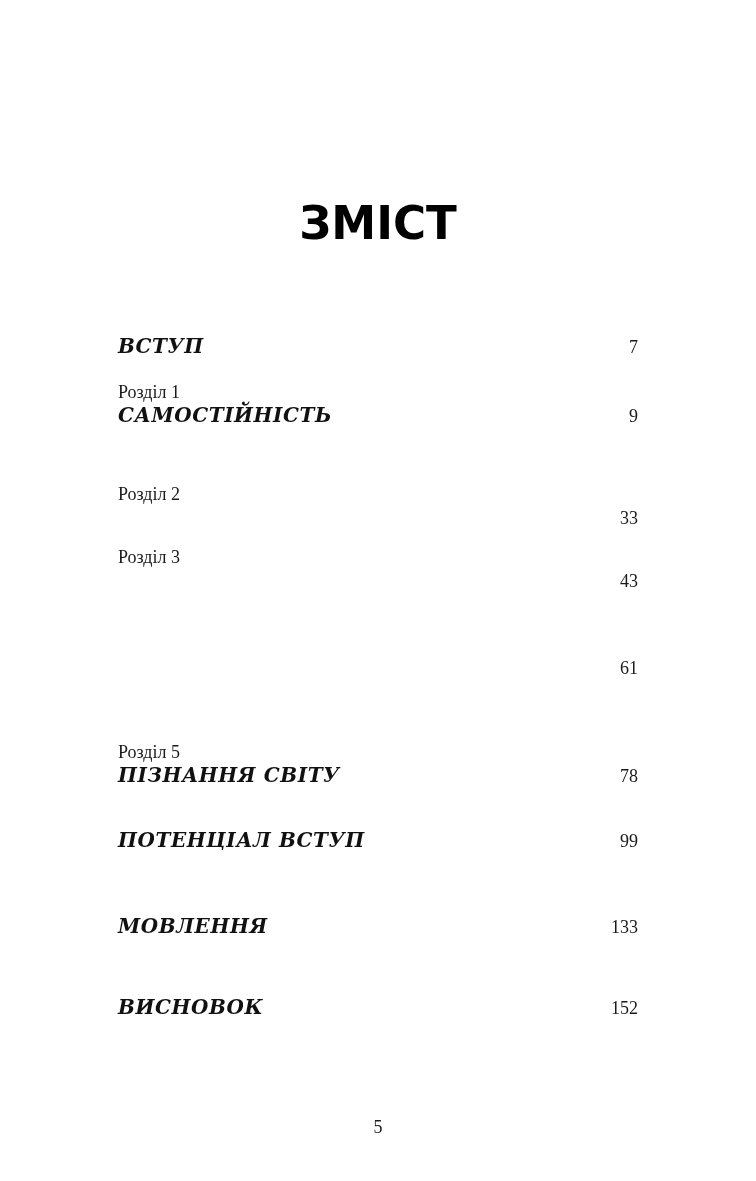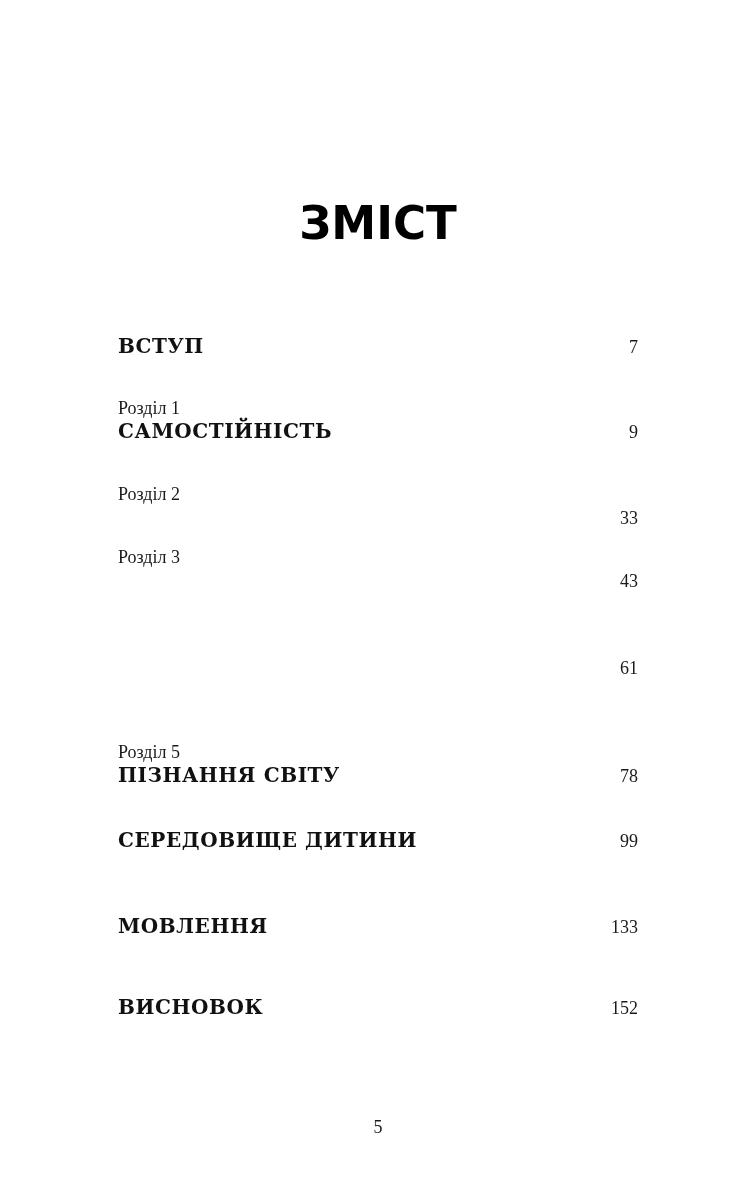--- a/index.html
+++ b/index.html
@@ -20,20 +20,21 @@
     .chapter-label {
       font-size: 18px; color: #1a1a1a; line-height: 22px; height: 22px;
       font-weight: normal;
     }
     .row { position: relative; height: 26px; }
     .heading {
       position: absolute; left: 0; bottom: 2px;
       font-family: "DejaVu Serif", "Liberation Serif", serif;
       font-weight: bold; font-size: 20px; letter-spacing: 0.6px;
       color: #111;
+      font-style: italic;
     }
     .page {
       position: absolute; right: 0; bottom: 2px;
       font-size: 18px; color: #1a1a1a;
     }
     .folio {
       position: absolute; left: 0; width: 756px; top: 1117px;
       text-align: center; font-size: 18px; color: #1a1a1a;
     }
   </style>
@@ -42,21 +43,21 @@
 
 <div class="title">ЗМІСТ</div>
 
 <div class="entry" style="top:334px;">
   <div class="row">
     <span class="heading">ВСТУП</span>
     <span class="page">7</span>
   </div>
 </div>
 
-<div class="entry" style="top:397px;">
+<div class="entry" style="top:381px;">
   <div class="chapter-label">Розділ 1</div>
   <div class="row">
     <span class="heading">САМОСТІЙНІСТЬ</span>
     <span class="page">9</span>
   </div>
 </div>
 
 <div class="entry" style="top:483px;">
   <div class="chapter-label">Розділ 2</div>
   <div class="row">
@@ -80,21 +81,21 @@
 <div class="entry" style="top:741px;">
   <div class="chapter-label">Розділ 5</div>
   <div class="row">
     <span class="heading">ПІЗНАННЯ СВІТУ</span>
     <span class="page">78</span>
   </div>
 </div>
 
 <div class="entry" style="top:828px;">
   <div class="row">
-    <span class="heading">СЕРЕДОВИЩЕ ДИТИНИ</span>
+    <span class="heading">ПОТЕНЦІАЛ ВСТУП</span>
     <span class="page">99</span>
   </div>
 </div>
 
 <div class="entry" style="top:914px;">
   <div class="row">
     <span class="heading">МОВЛЕННЯ</span>
     <span class="page">133</span>
   </div>
 </div>

